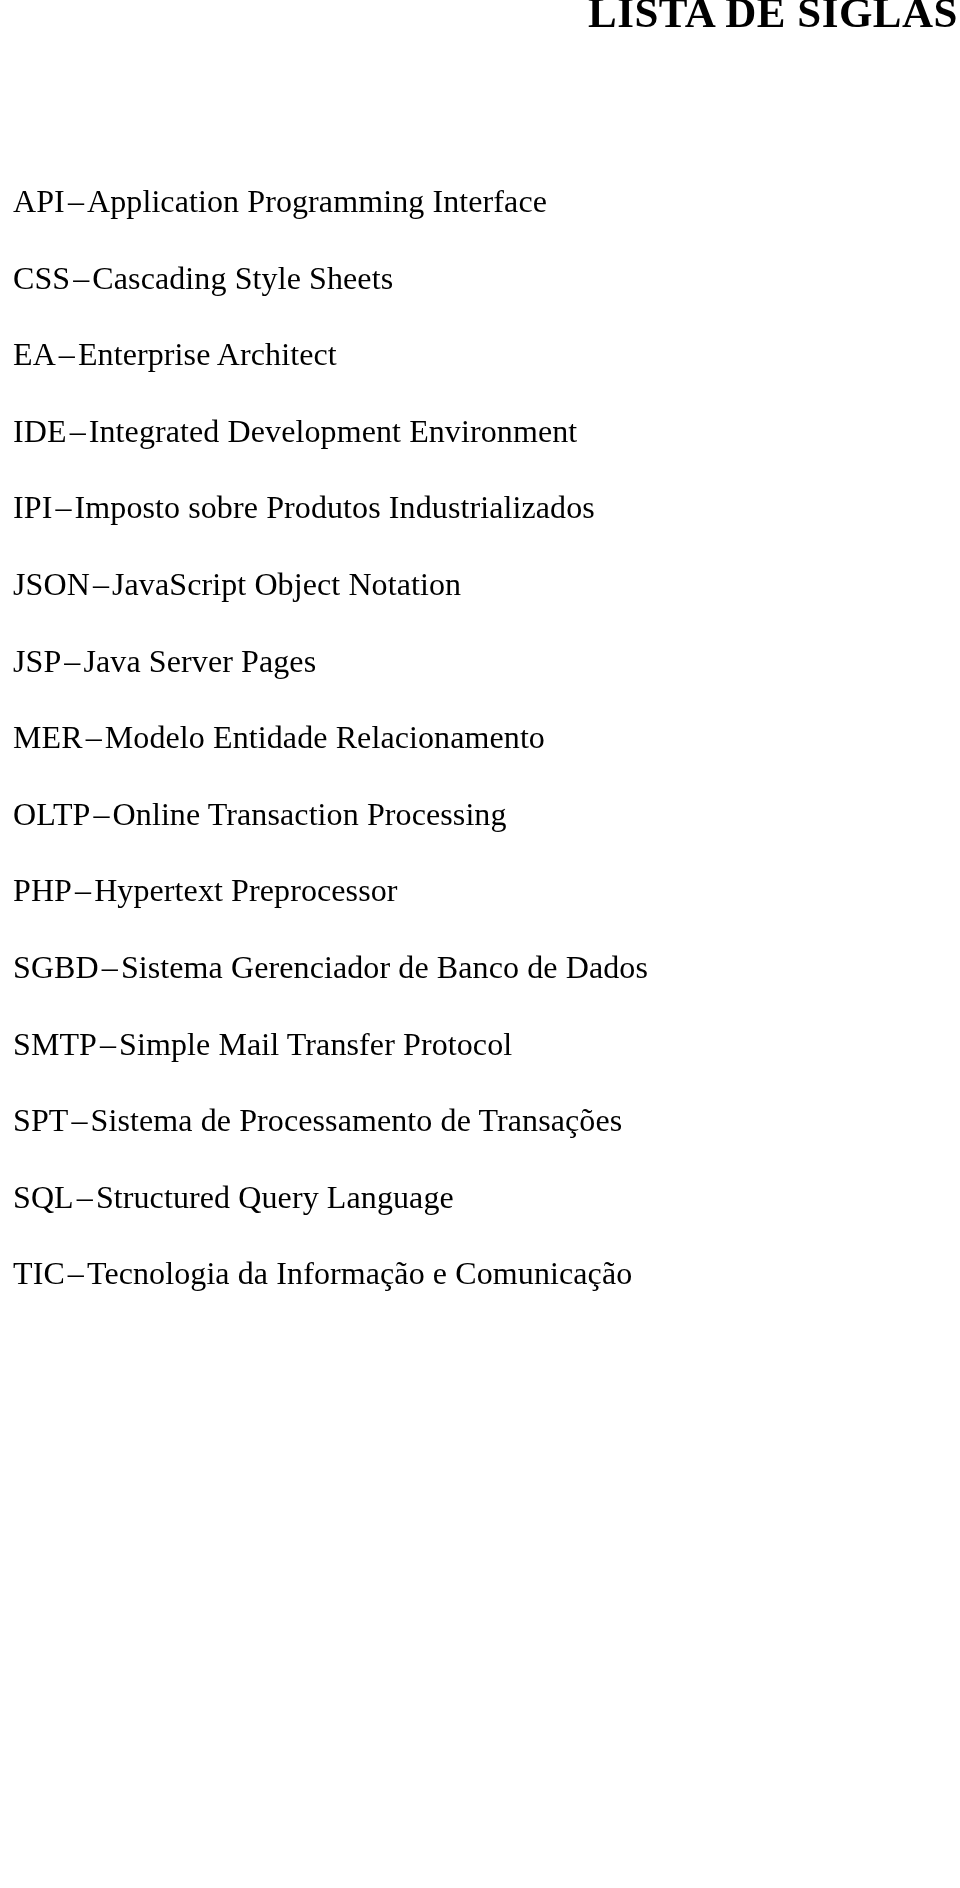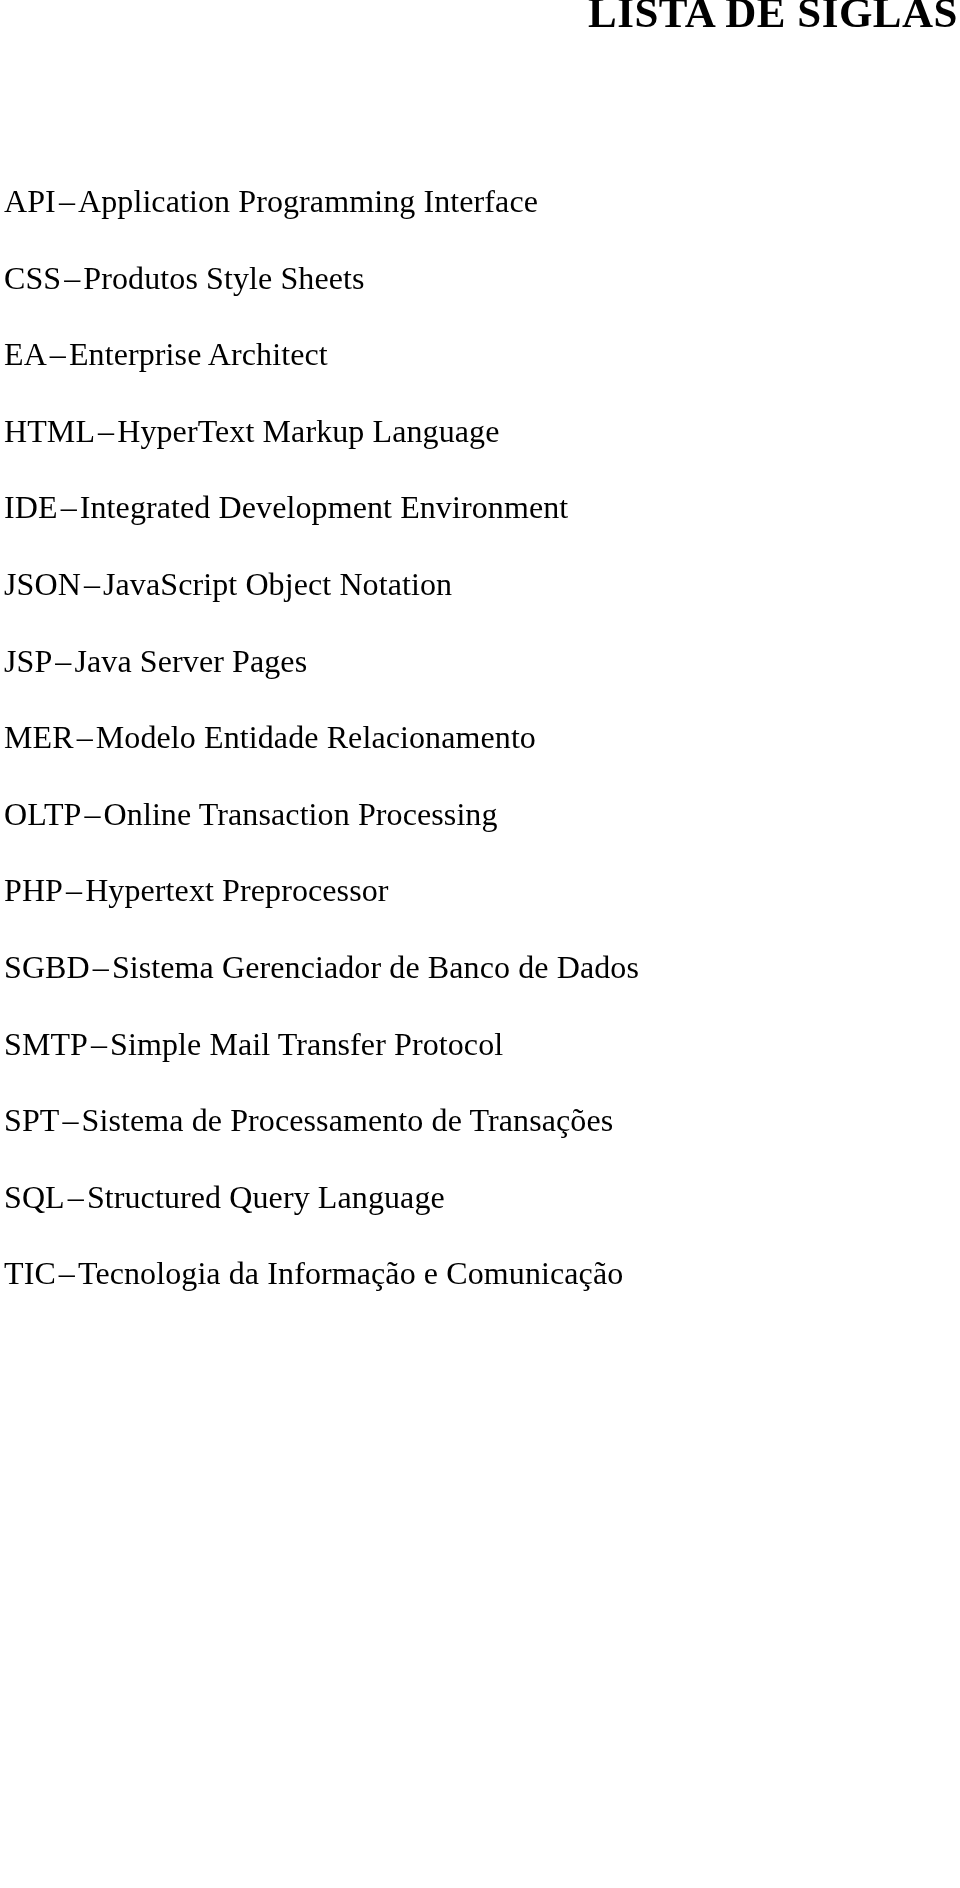--- a/index.html
+++ b/index.html
@@ -48,45 +48,45 @@
     left: 0px;
     width: 960px;
   }
   .acronym-line {
     height: 76.6px;
     line-height: 32px;
     font-size: 32px;
     font-weight: normal;
     white-space: nowrap;
     letter-spacing: 0.1px;
-    padding-left: 4px;
+    padding-left: 13px;
   }
   .acronym-line .abbr,
   .acronym-line .dash,
   .acronym-line .meaning {
     display: inline;
     font-size: 32px;
   }
   .acronym-line .dash {
     padding: 0 3px;
   }
 </style>
 </head>
 <body>
 
 <div id="page">
 
   <div class="doc-title">LISTA DE SIGLAS</div>
 
   <div class="acronym-list">
       <div class="acronym-line"><span class="abbr">API</span><span class="dash">–</span><span class="meaning">Application Programming Interface</span></div>
-      <div class="acronym-line"><span class="abbr">CSS</span><span class="dash">–</span><span class="meaning">Produtos Style Sheets</span></div>
+      <div class="acronym-line"><span class="abbr">CSS</span><span class="dash">–</span><span class="meaning">Cascading Style Sheets</span></div>
       <div class="acronym-line"><span class="abbr">EA</span><span class="dash">–</span><span class="meaning">Enterprise Architect</span></div>
-      <div class="acronym-line"><span class="abbr">HTML</span><span class="dash">–</span><span class="meaning">HyperText Markup Language</span></div>
       <div class="acronym-line"><span class="abbr">IDE</span><span class="dash">–</span><span class="meaning">Integrated Development Environment</span></div>
+      <div class="acronym-line"><span class="abbr">IPI</span><span class="dash">–</span><span class="meaning">Imposto sobre Produtos Industrializados</span></div>
       <div class="acronym-line"><span class="abbr">JSON</span><span class="dash">–</span><span class="meaning">JavaScript Object Notation</span></div>
       <div class="acronym-line"><span class="abbr">JSP</span><span class="dash">–</span><span class="meaning">Java Server Pages</span></div>
       <div class="acronym-line"><span class="abbr">MER</span><span class="dash">–</span><span class="meaning">Modelo Entidade Relacionamento</span></div>
       <div class="acronym-line"><span class="abbr">OLTP</span><span class="dash">–</span><span class="meaning">Online Transaction Processing</span></div>
       <div class="acronym-line"><span class="abbr">PHP</span><span class="dash">–</span><span class="meaning">Hypertext Preprocessor</span></div>
       <div class="acronym-line"><span class="abbr">SGBD</span><span class="dash">–</span><span class="meaning">Sistema Gerenciador de Banco de Dados</span></div>
       <div class="acronym-line"><span class="abbr">SMTP</span><span class="dash">–</span><span class="meaning">Simple Mail Transfer Protocol</span></div>
       <div class="acronym-line"><span class="abbr">SPT</span><span class="dash">–</span><span class="meaning">Sistema de Processamento de Transações</span></div>
       <div class="acronym-line"><span class="abbr">SQL</span><span class="dash">–</span><span class="meaning">Structured Query Language</span></div>
       <div class="acronym-line"><span class="abbr">TIC</span><span class="dash">–</span><span class="meaning">Tecnologia da Informação e Comunicação</span></div>

